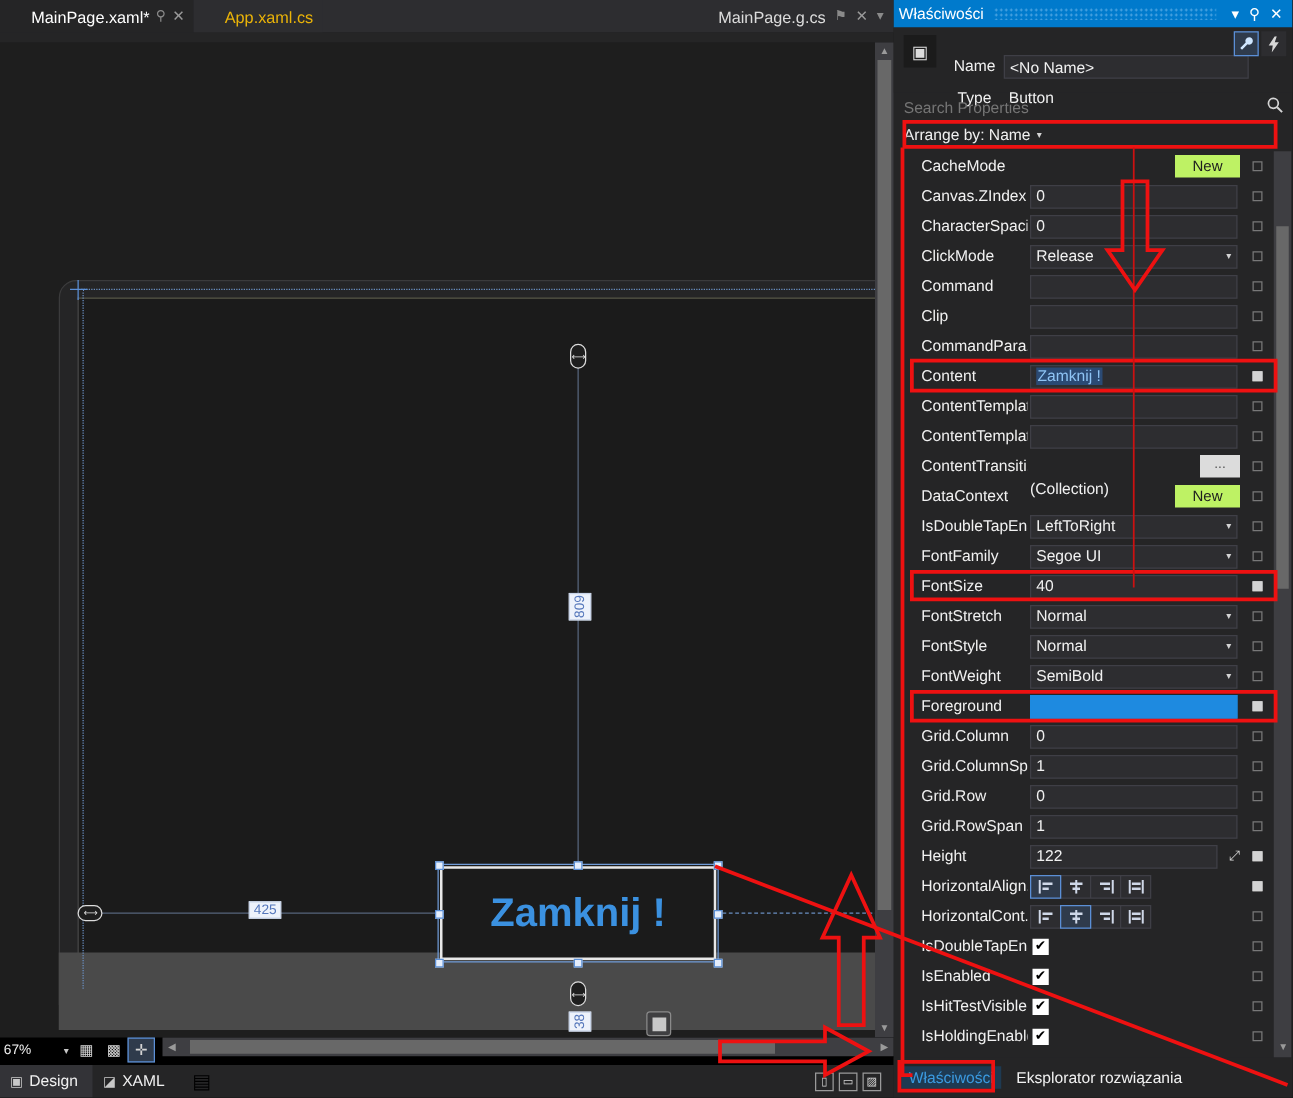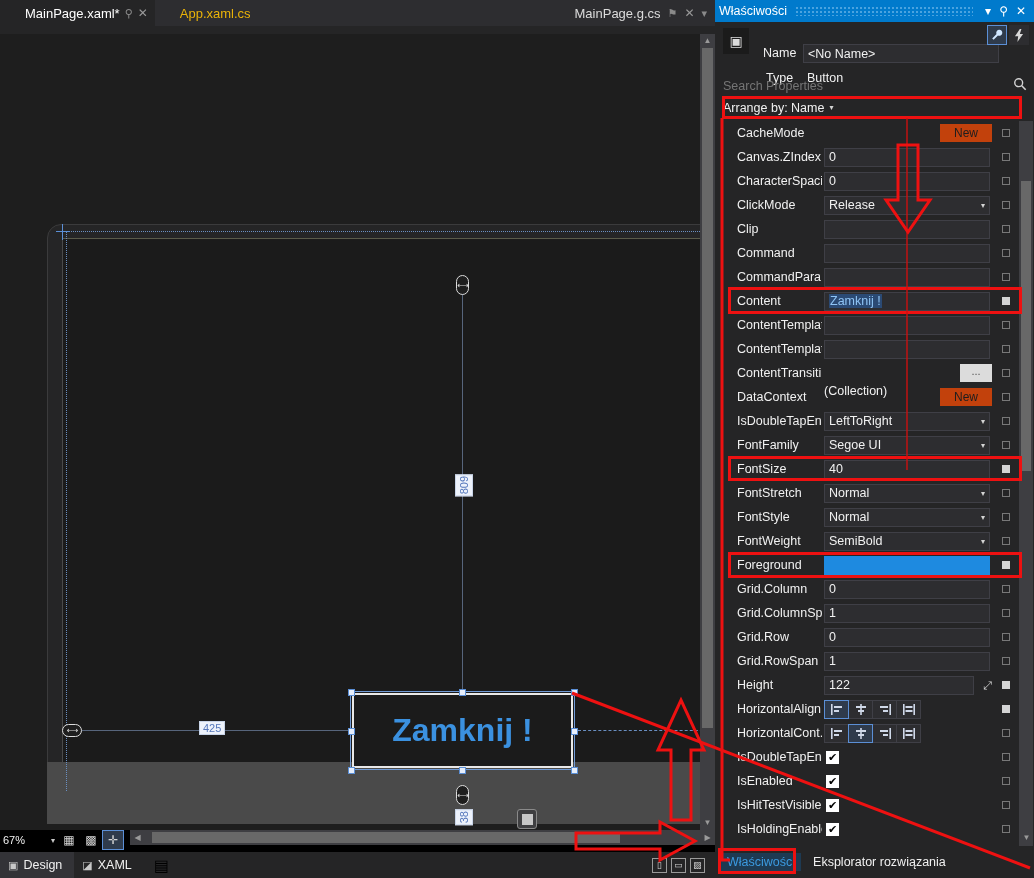--- a/index.html
+++ b/index.html
@@ -331,21 +331,21 @@
   }
   .pval.plain { background: transparent; border: none; }
   .pmarker {
     position: absolute; right: 10px; top: 50%; transform: translateY(-50%);
     width: 8px; height: 8px; border: 1px solid #787878;
   }
   .pmarker.filled { background: #d4d4d4; border-color: #d4d4d4; }
   .newbtn {
     position: absolute; right: 28px; top: 3px;
     width: 52px; height: 18px;
-    background: #c2410c; color: #1e1e1e;
+    background: #bef264; color: #1e1e1e;
     font-size: 12px; display: flex; align-items: center;
     justify-content: center;
   }
   .ellipsisbtn {
     position: absolute; right: 28px; top: 3px;
     width: 32px; height: 18px;
     background: #dcdcdc; color: #555; font-size: 11px;
     display: flex; align-items: center; justify-content: center;
     padding-bottom: 5px;
   }
@@ -574,28 +574,28 @@
       </div>
       <div class="prow">
         <div class="pname">ClickMode</div>
         <div class="pval">
           <span>Release</span>
           <span class="dd-caret">▾</span>
         </div>
         <div class="pmarker"></div>
       </div>
       <div class="prow">
+        <div class="pname">Command</div>
+        <div class="pval">
+          <span></span>
+        </div>
+        <div class="pmarker"></div>
+      </div>
+      <div class="prow">
         <div class="pname">Clip</div>
-        <div class="pval">
-          <span></span>
-        </div>
-        <div class="pmarker"></div>
-      </div>
-      <div class="prow">
-        <div class="pname">Command</div>
         <div class="pval">
           <span></span>
         </div>
         <div class="pmarker"></div>
       </div>
       <div class="prow">
         <div class="pname">CommandPara...</div>
         <div class="pval">
           <span></span>
         </div>

